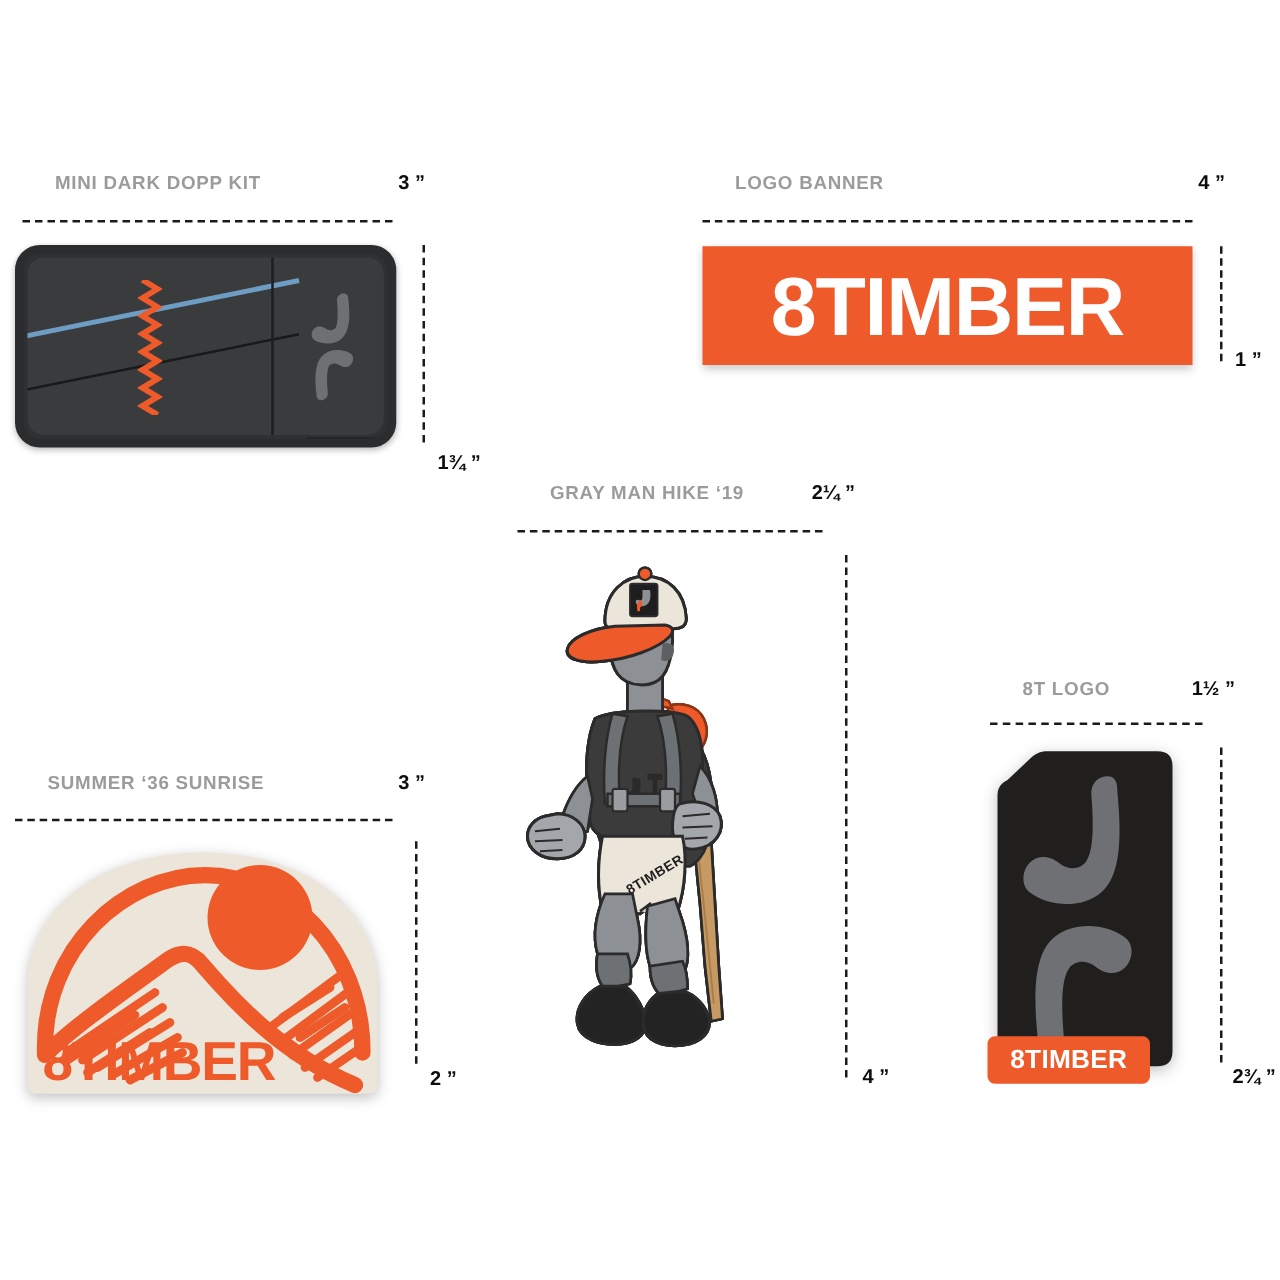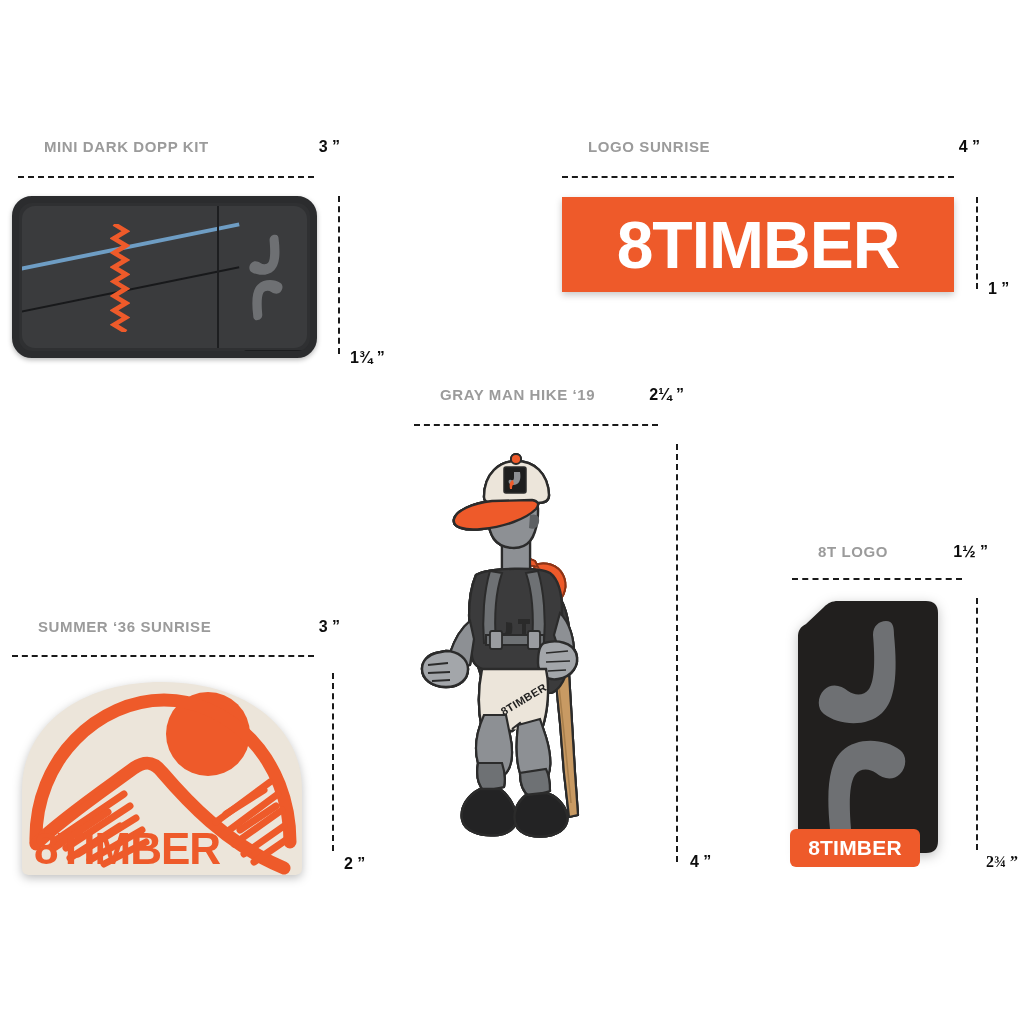--- a/index.html
+++ b/index.html
@@ -139,25 +139,25 @@
           <path d="M44 8 C46 24 45 36 39 42 C32 49 20 48 14 44 C11 42 11 37 14 34 C17 31 21 32 24 34 C27 36 31 36 33 33 C35 29 35 20 34 9 C34 5 37 3 40 3 C43 3 44 5 44 8 Z" fill="#6e7073"></path>
           <path d="M16 92 C14 76 15 64 21 58 C28 51 40 52 46 56 C49 58 49 63 46 66 C43 69 39 68 36 66 C33 64 29 64 27 67 C25 71 25 80 26 91 C26 95 23 97 20 97 C17 97 16 95 16 92 Z" fill="#6e7073"></path>
         </svg>
       </div>
       <div class="dopp-tab">
         <span>8TIMBER</span>
       </div>
     </div>
   </div>
   <div class="vrule" style="left:338px; top:196px; height:158px;"></div>
-  <div class="vlabel" style="left:350px; top:349px;">1¾ ”</div>
+  <div class="vlabel" style="left:350px; top:362px;">1¾ ”</div>
 
   <div class="item" style="left:562px; top:138px; width:392px;">
     <div class="item-header">
-      <span class="item-title">LOGO SUNRISE</span>
+      <span class="item-title">LOGO BANNER</span>
       <span class="item-width-label">4 ”</span>
     </div>
   </div>
   <div class="hrule" style="left:562px; top:176px; width:392px;"></div>
 
   <div class="sticker" id="logo-banner" style="left:562px; top:197px;">
     <div class="banner-body">
       <span class="banner-word">8TIMBER</span>
     </div>
   </div>
@@ -314,15 +314,15 @@
       <g fill="#6e7073">
         <path d="M104 38 C108 78 105 104 92 116 C76 131 48 128 34 117 C27 112 27 100 34 93 C41 86 51 88 58 94 C65 99 74 99 79 92 C85 83 85 62 83 38 C83 29 89 24 96 24 C103 24 104 30 104 38 Z"></path>
         <path d="M40 232 C36 192 39 166 52 154 C68 139 96 142 110 153 C117 158 117 170 110 177 C103 184 93 182 86 176 C79 171 70 171 65 178 C59 187 59 208 61 232 C61 241 55 246 48 246 C41 246 40 240 40 232 Z"></path>
       </g>
     </svg>
     <div class="patch-label">
       <span>8TIMBER</span>
     </div>
   </div>
   <div class="vrule" style="left:976px; top:598px; height:252px;"></div>
-  <div class="vlabel" style="left:986px; top:853px;font-family:Liberation Serif, serif;">2¾ ”</div>
+  <div class="vlabel" style="left:986px; top:853px;">2¾ ”</div>
 
 </div>
 
 </body></html>

